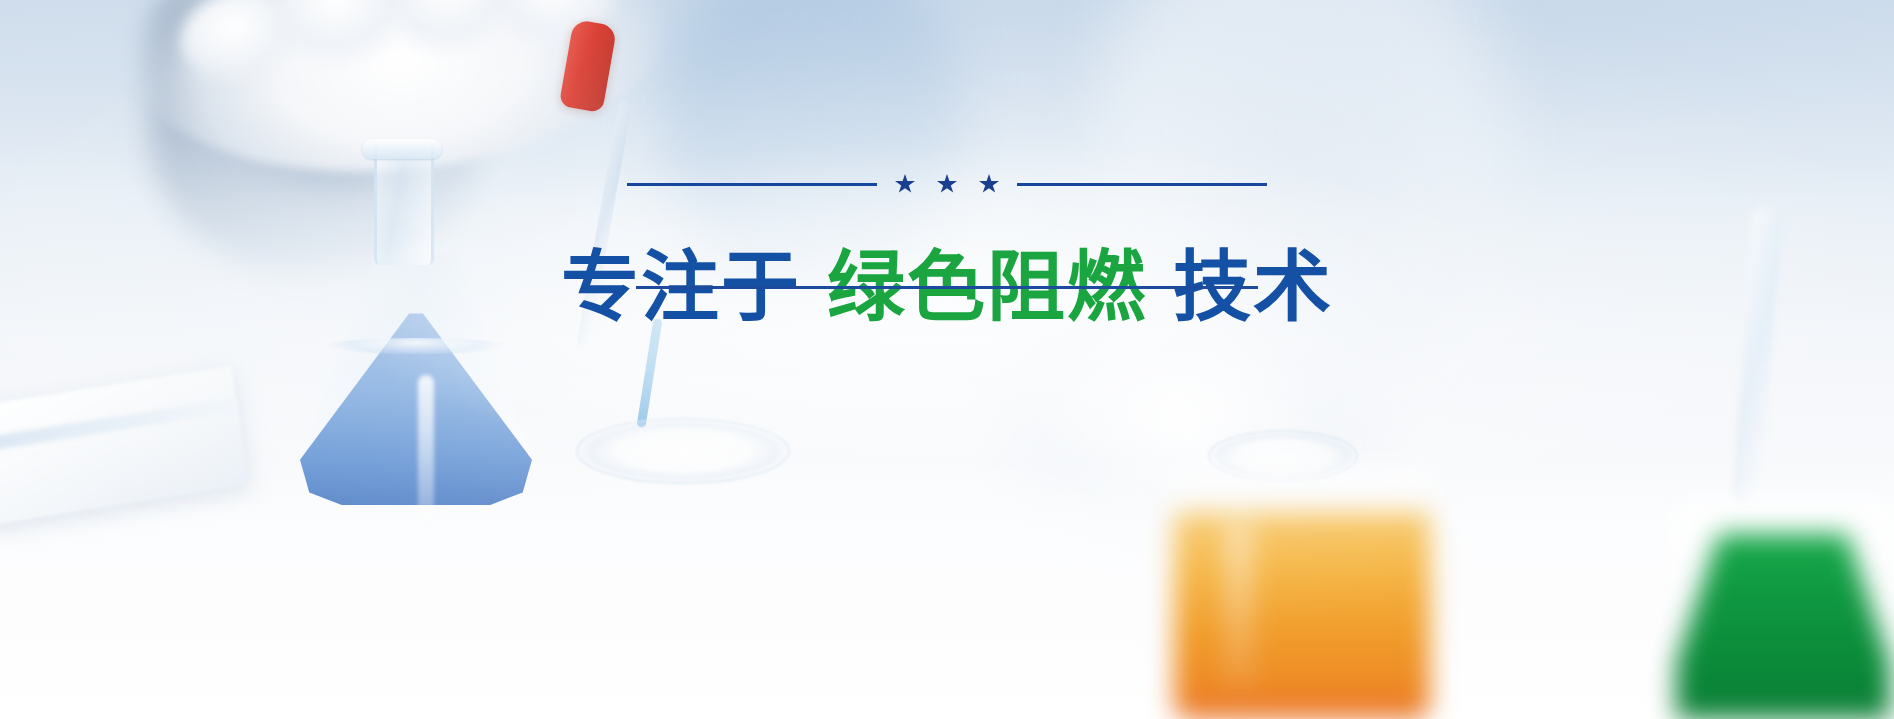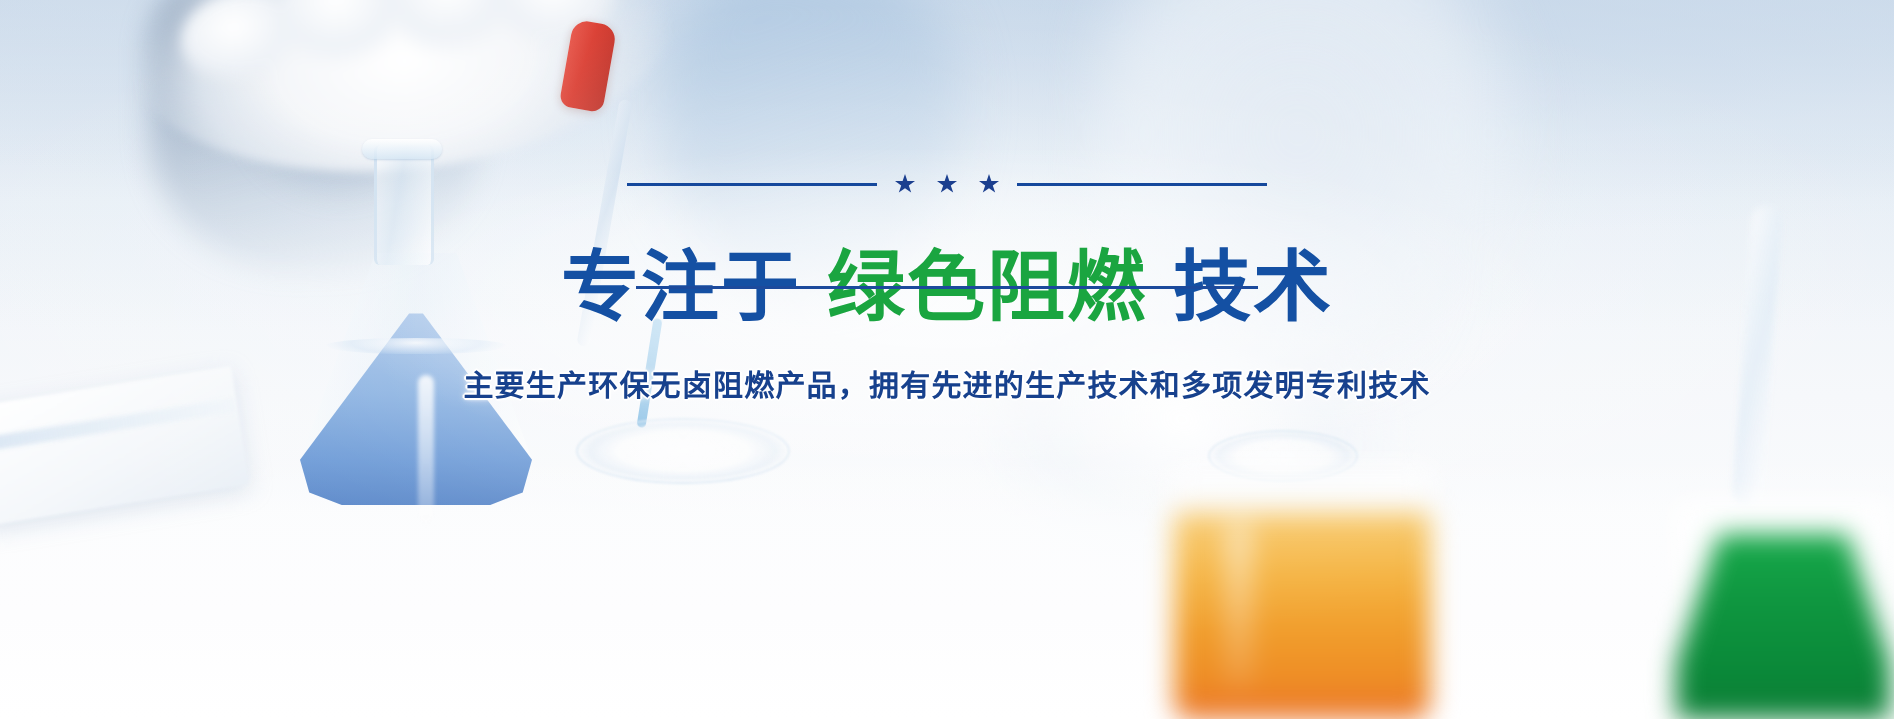--- a/index.html
+++ b/index.html
@@ -455,16 +455,15 @@
         <span class="star"></span>
       </span>
       <span class="rule"></span>
     </div>
 
     <h1 class="headline"><span class="seg-blue">专注于</span><span class="gap"></span><span class="seg-green">绿色阻燃</span><span class="gap"></span><span class="seg-blue">技术</span></h1>
 
     <div class="subrule"></div>
 
 
-    <div class="tagline-cn">主要生产环保无卤阻燃产品，拥有先进的生产技术和多项发明专利技术</div>
 
   </div>
 </div>
 
 </body></html>

